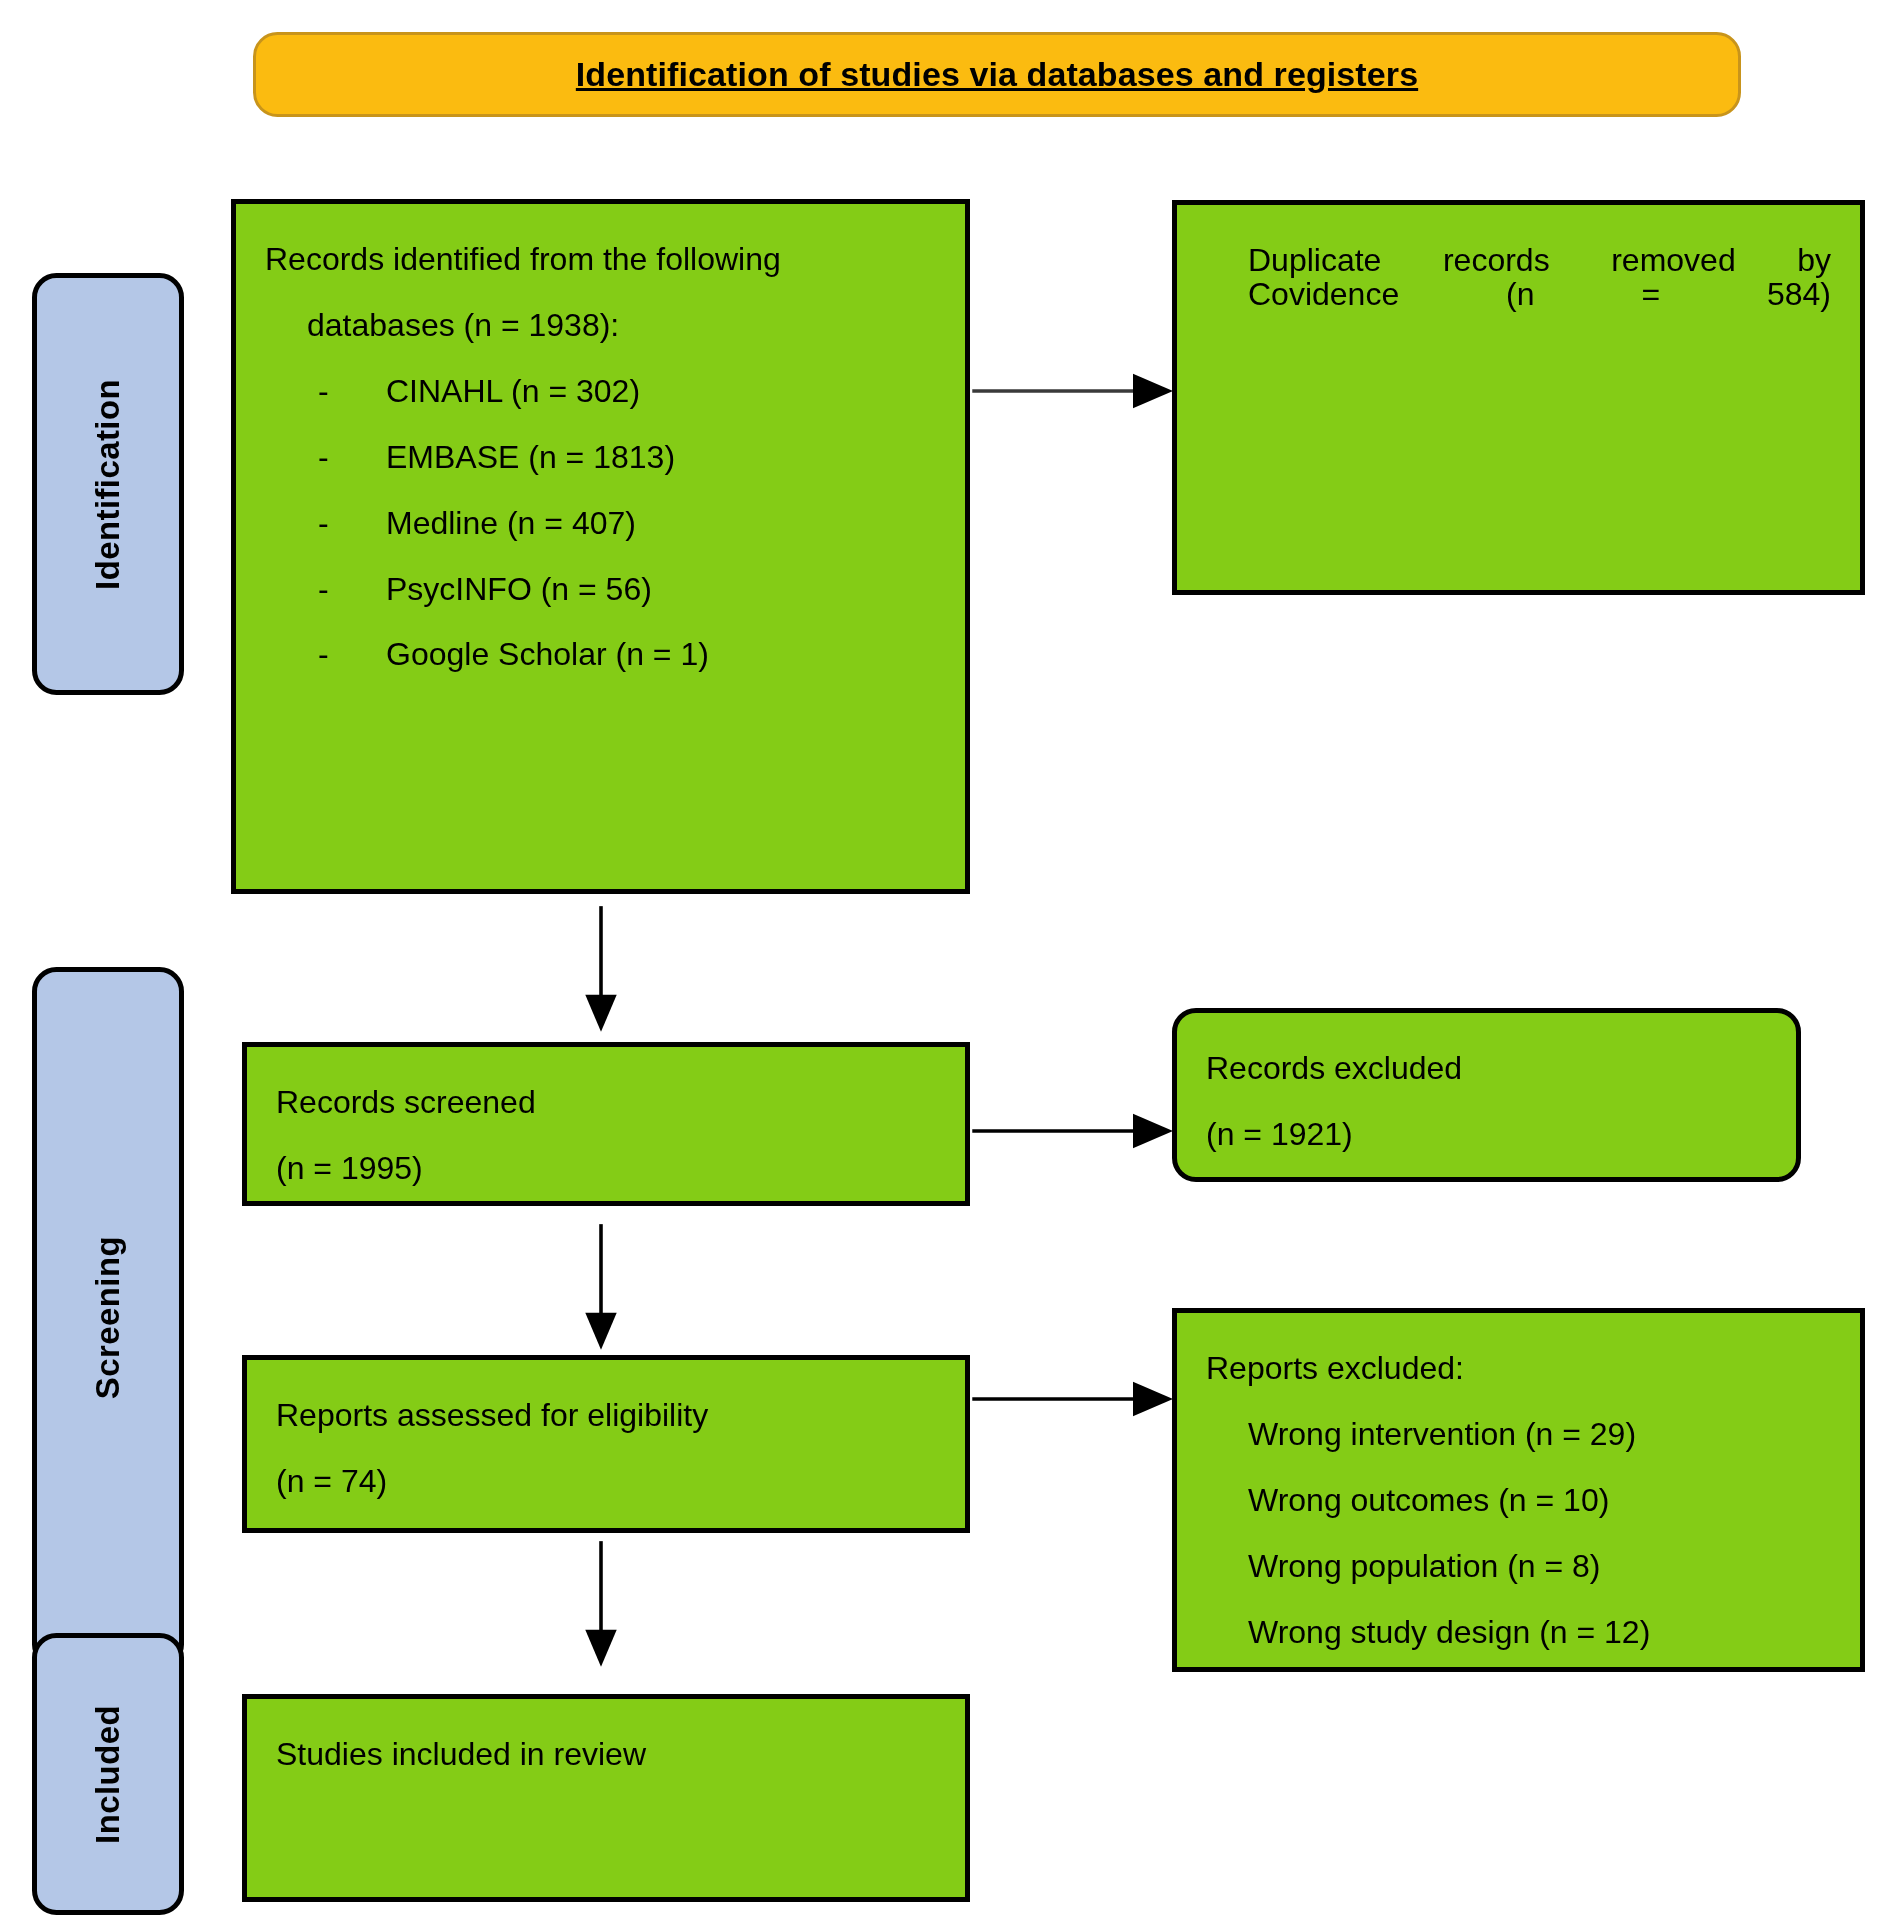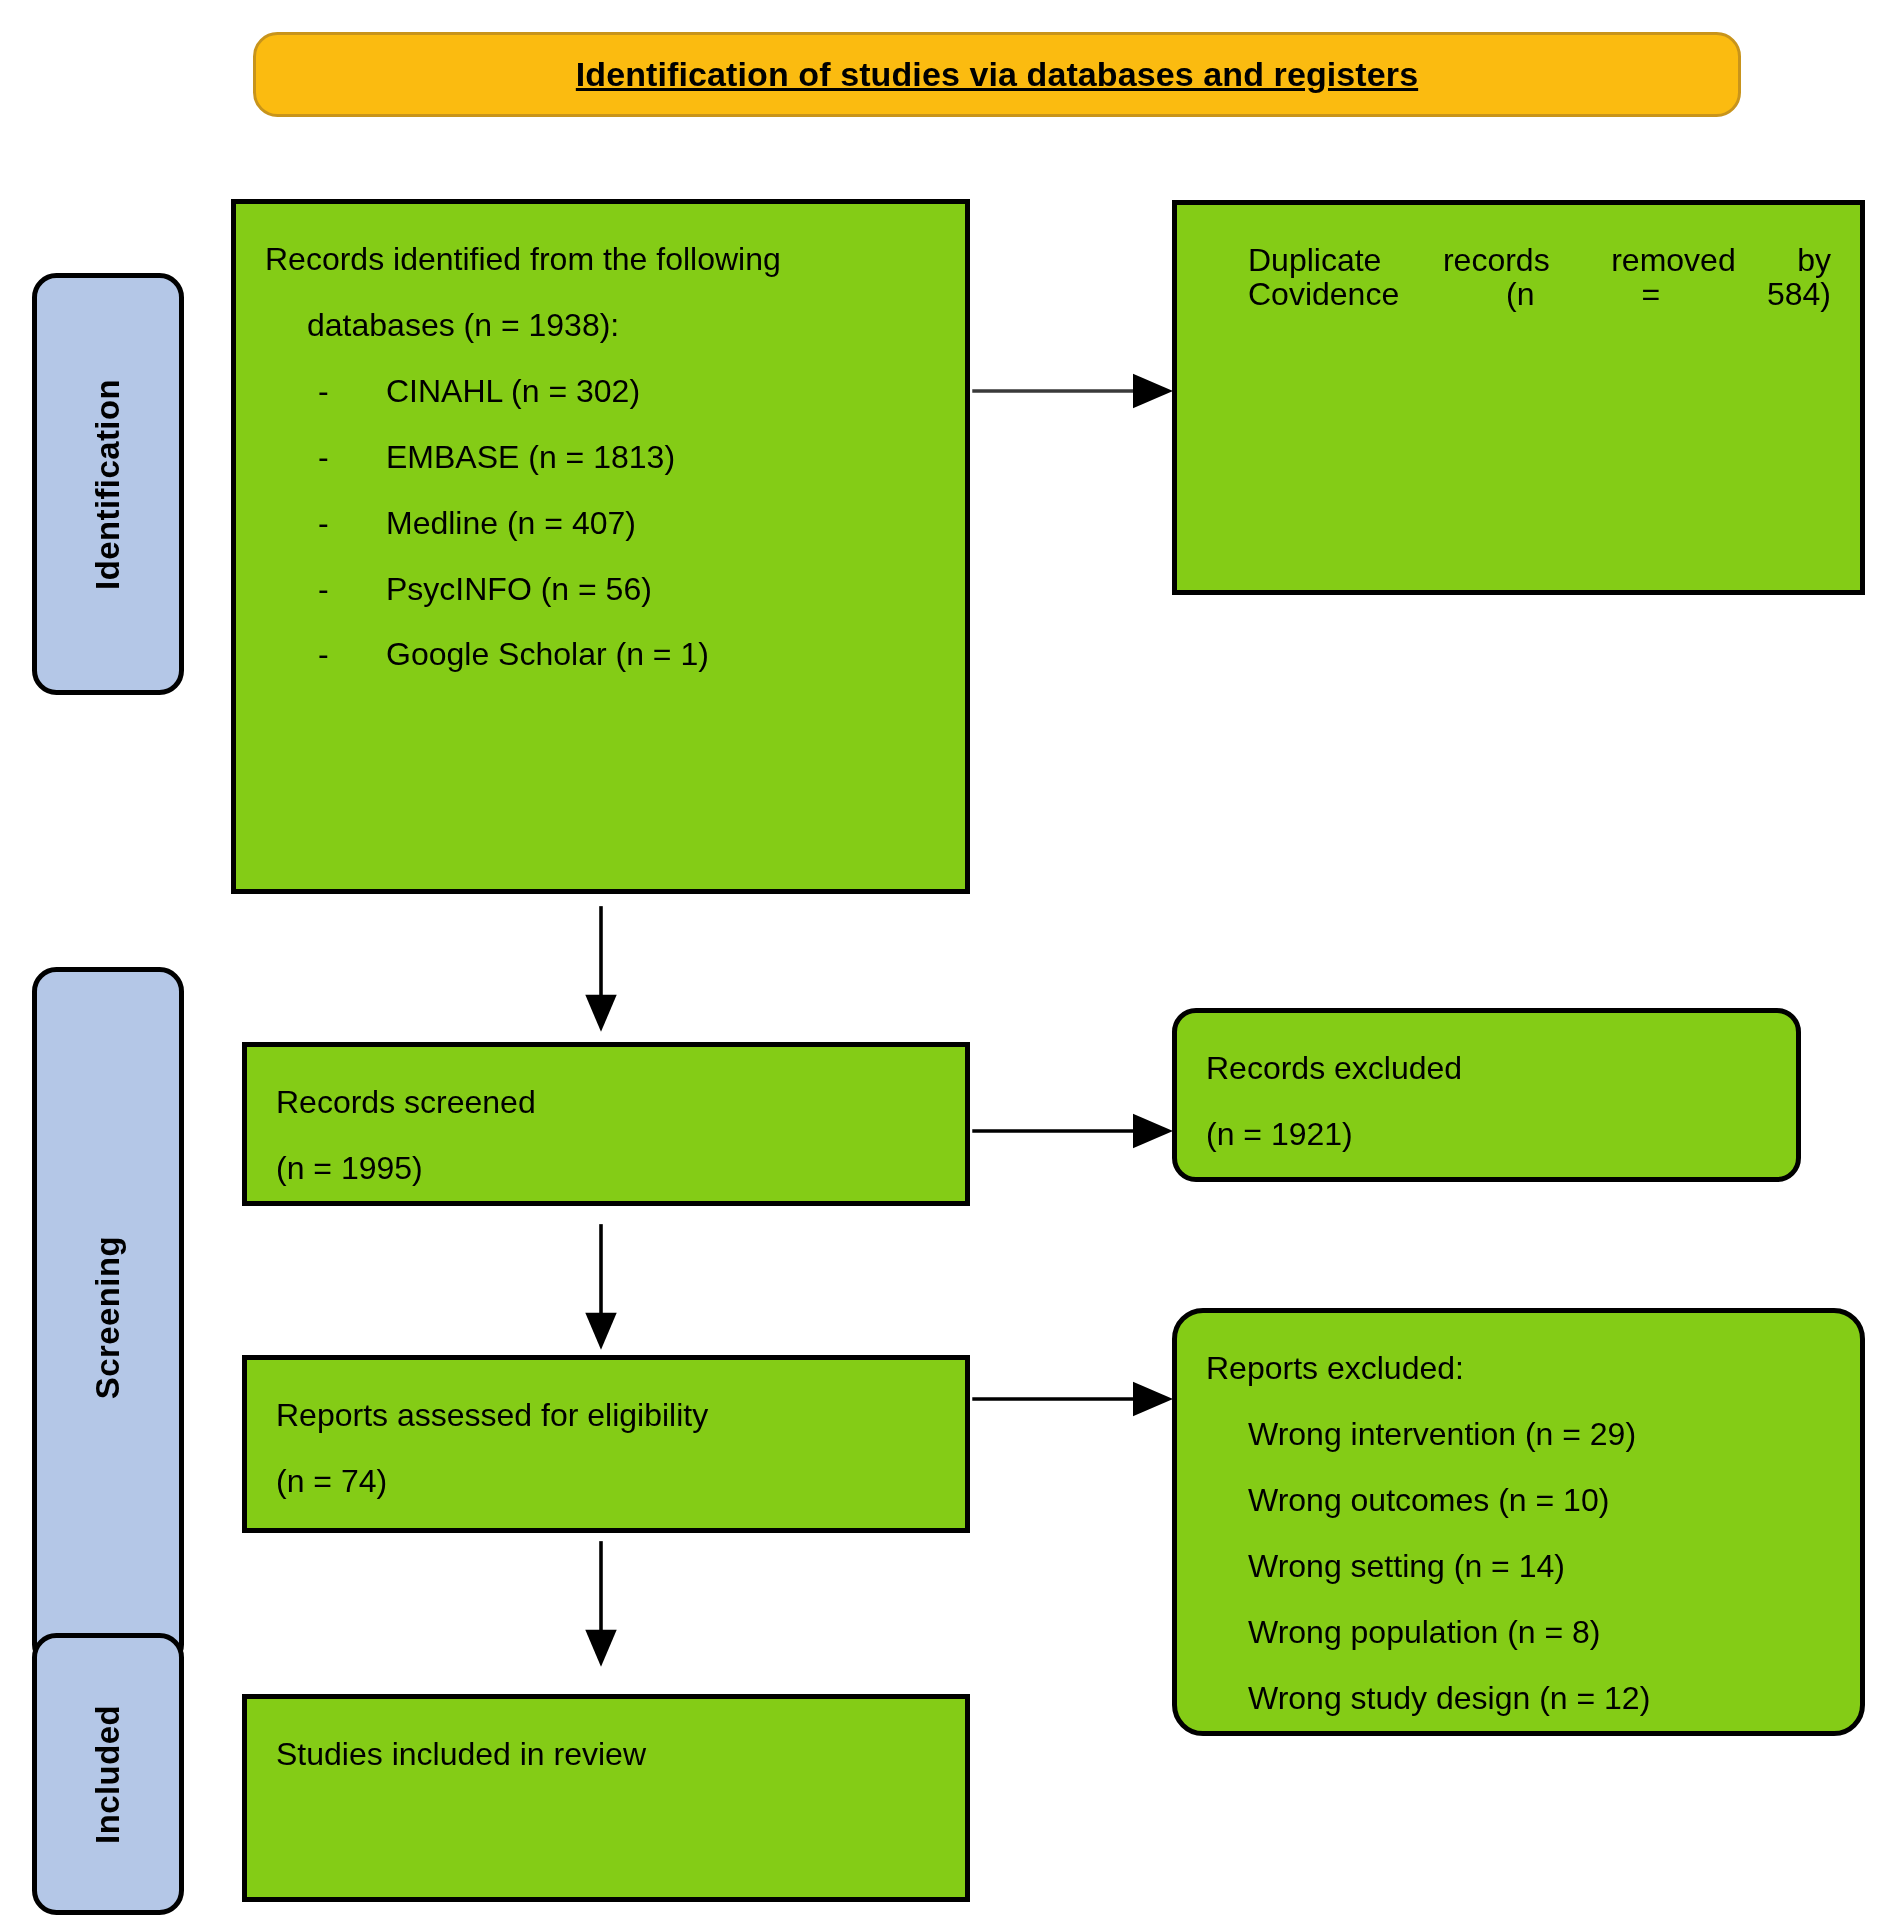--- a/index.html
+++ b/index.html
@@ -124,21 +124,21 @@
     padding-left: 42px;
   }
   ul.reason-list li:last-child { margin-bottom: 0; }
 
   
   #box-identified      { left: 231px;  top: 199px;  width: 739px; height: 695px; }
   #box-removed         { left: 1172px; top: 200px;  width: 693px;  height: 395px; }
   #box-screened        { left: 242px;  top: 1042px; width: 728px; height: 164px; }
   #box-records-excl    { left: 1172px; top: 1008px; width: 629px;  height: 174px; border-radius: 24px; }
   #box-eligibility     { left: 242px;  top: 1355px; width: 728px; height: 178px; }
-  #box-reports-excl    { left: 1172px; top: 1308px; width: 693px;  height: 428px; border-radius: 31px; }
+  #box-reports-excl    { left: 1172px; top: 1308px; width: 693px;  height: 364px; }
   #box-included        { left: 242px;  top: 1694px; width: 728px; height: 208px; }
 
   
   .arrow { position: absolute; }
   .arrow svg { display: block; }
 </style>
 </head>
 <body>
 
 <div id="canvas">
@@ -201,21 +201,20 @@
   <div class="flow-box" id="box-eligibility">
     <p>Reports assessed for eligibility</p>
     <p>(n = 74)</p>
   </div>
 
   <div class="flow-box" id="box-reports-excl">
     <p>Reports excluded:</p>
     <ul class="reason-list">
       <li>Wrong intervention (n = 29)</li>
       <li>Wrong outcomes (n = 10)</li>
-      <li>Wrong setting (n = 14)</li>
       <li>Wrong population (n = 8)</li>
       <li>Wrong study design (n = 12)</li>
     </ul>
   </div>
 
   <div class="flow-box" id="box-included">
     <p>Studies included in review</p>
   </div>
 
   <div class="arrow" style="left:972px; top:371px;">

